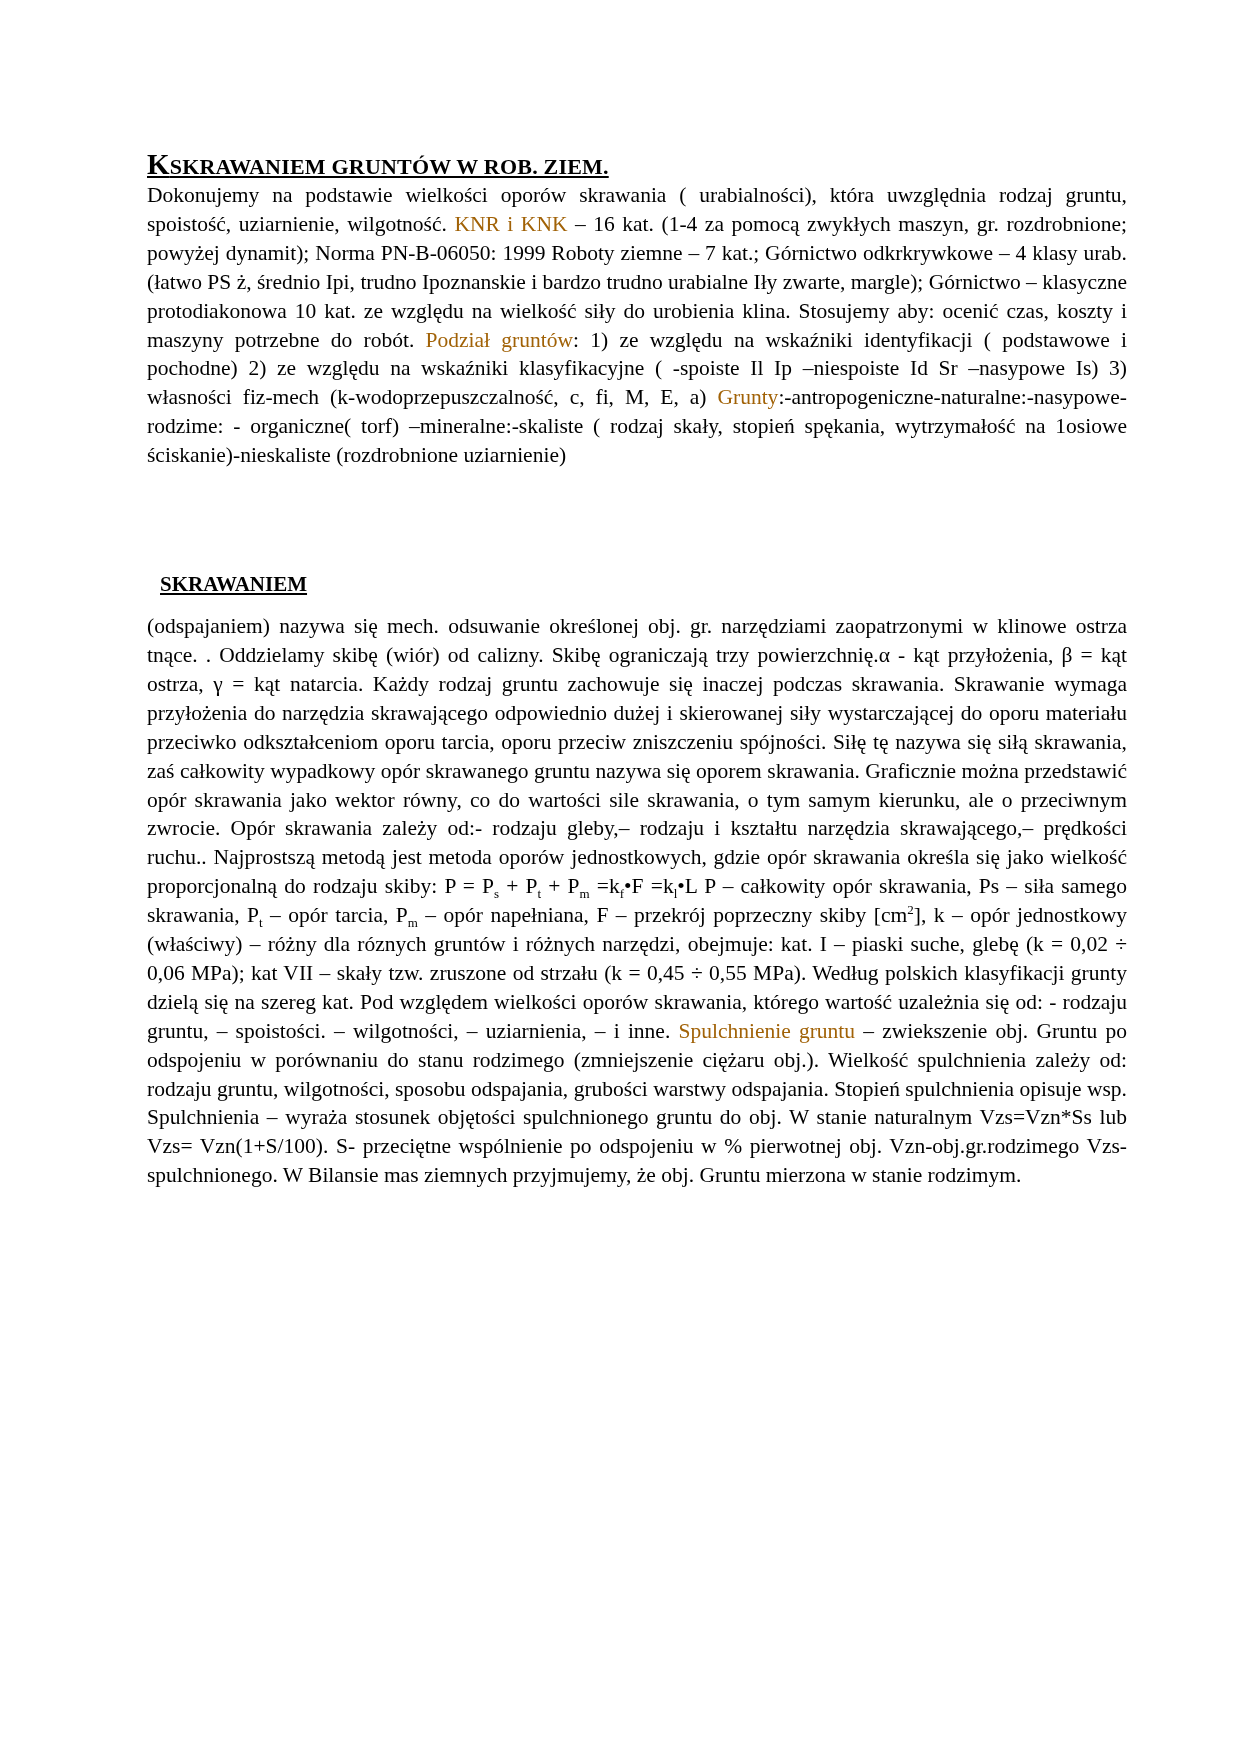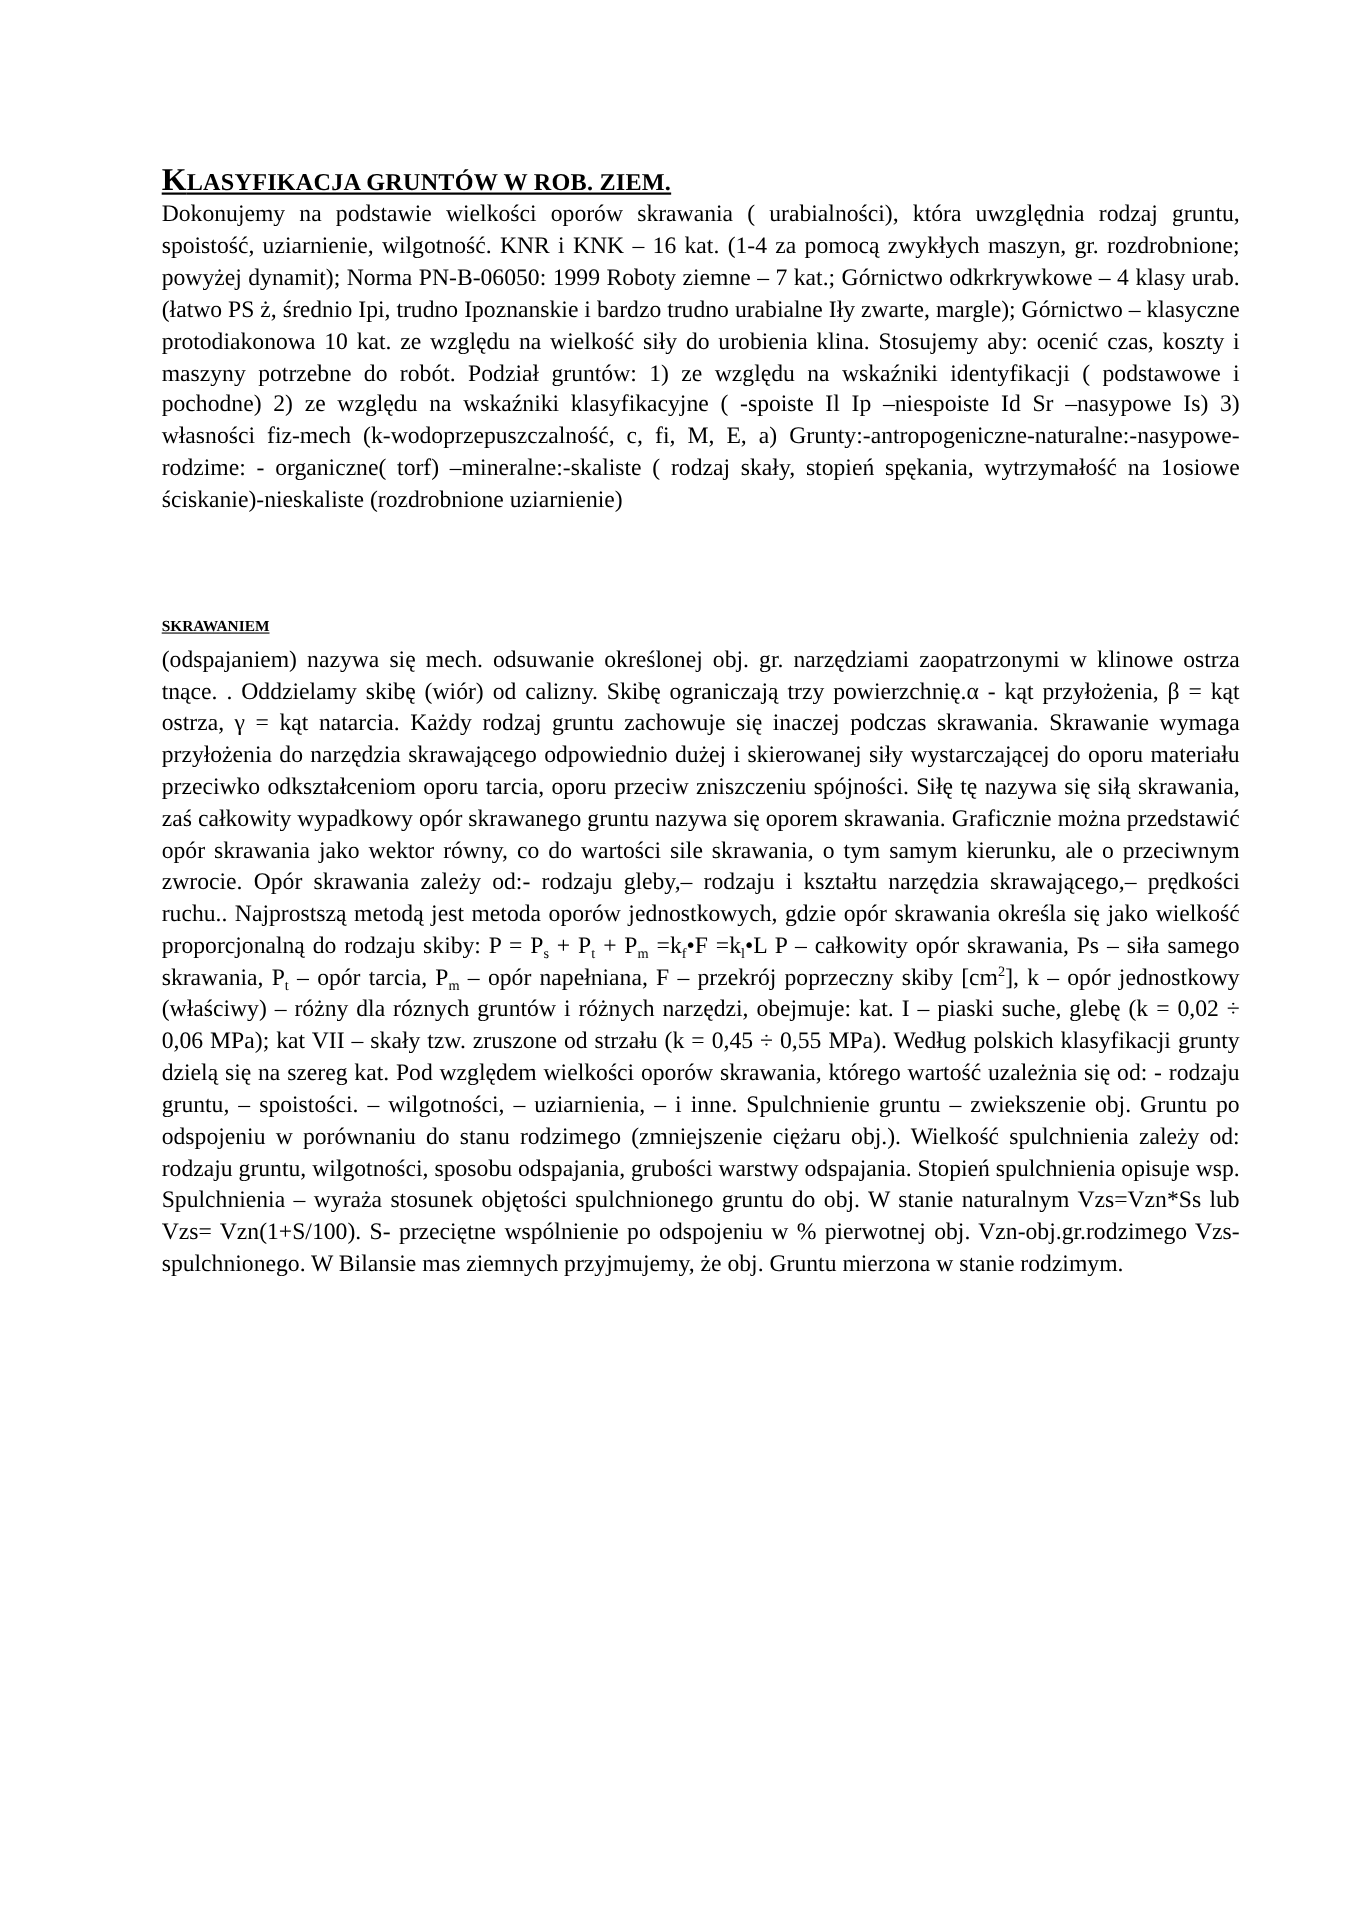--- a/index.html
+++ b/index.html
@@ -11,33 +11,33 @@
   }
   .title {
     font-family: "Liberation Serif", serif;
     font-weight: bold; font-size: 22px; text-decoration: underline;
     margin: 0; line-height: 28px; letter-spacing: 0.2px;
   }
   .title .big { font-size: 29px; }
   .para { margin: 0; text-align: justify; text-align-last: left; }
   .gap { height: 87px; }
   .section-title {
-    font-weight: bold; text-decoration: underline; margin: 0; line-height: 29px;
-    font-size: 14px;
+    font-weight: bold; text-decoration: underline; margin: 13px; line-height: 29px;
+    font-size: 21px;
   }
-  .red { color: #000000; margin-top: 44px; }
+  .red { color: #a16207; margin-top: 44px; }
   .b { font-weight: normal; }
   .u { }
   sub, sup { font-size: 13px; line-height: 0; }
 </style>
 </head>
 <body>
 
 <div class="page">
-  <h1 class="title"><span class="big">K</span><span>LASYFIKACJA GRUNTÓW W ROB. ZIEM.</span></h1>
+  <h1 class="title"><span class="big">K</span><span>SKRAWANIEM GRUNTÓW W ROB. ZIEM.</span></h1>
 
   <p class="para" id="sec1"><span>Dokonujemy na podstawie wielkości oporów skrawania ( urabialności), która uwzględnia rodzaj gruntu, spoistość, uziarnienie, wilgotność. </span><span class="red">KNR i KNK</span><span> – 16 kat. (1-4 za pomocą zwykłych maszyn, gr. rozdrobnione; powyżej dynamit); Norma PN-B-06050: 1999 Roboty ziemne – 7 kat.; Górnictwo odkrkrywkowe – 4 klasy urab.(łatwo PS ż, średnio Ipi, trudno Ipoznanskie i bardzo trudno urabialne Iły zwarte, margle); Górnictwo – klasyczne protodiakonowa 10 kat. ze względu na wielkość siły do urobienia klina. Stosujemy aby: ocenić czas, koszty i maszyny potrzebne do robót. </span><span class="red">Podział gruntów</span><span>: 1) ze względu na wskaźniki identyfikacji ( podstawowe i pochodne) 2) ze względu na wskaźniki klasyfikacyjne ( -spoiste Il Ip –niespoiste Id Sr –nasypowe Is) 3) własności fiz-mech (k-wodoprzepuszczalność, c, fi, M, E, a) </span><span class="red">Grunty</span><span>:-antropogeniczne-naturalne:-nasypowe-rodzime: - organiczne( torf) –mineralne:-skaliste ( rodzaj skały, stopień spękania, wytrzymałość na 1osiowe ściskanie)-nieskaliste (rozdrobnione uziarnienie)</span></p>
 
   <div class="gap"></div>
 
   <h2 class="section-title">SKRAWANIEM</h2>
 
   <p class="para" id="sec2"><span>(odspajaniem) nazywa się mech. odsuwanie określonej obj. gr. narzędziami zaopatrzonymi w klinowe ostrza tnące. . Oddzielamy skibę (wiór) od calizny.  Skibę ograniczają trzy powierzchnię.α - kąt przyłożenia, β = kąt ostrza, γ = kąt natarcia. Każdy rodzaj gruntu zachowuje się inaczej podczas skrawania. Skrawanie wymaga przyłożenia do narzędzia skrawającego </span><span class="u">odpowiednio dużej i skierowanej</span><span> siły wystarczającej do oporu materiału przeciwko odkształceniom oporu tarcia, oporu przeciw zniszczeniu spójności. Siłę tę nazywa się siłą skrawania, zaś całkowity wypadkowy opór skrawanego gruntu nazywa się oporem skrawania. Graficznie można przedstawić opór skrawania jako wektor równy, co do wartości sile skrawania, o tym samym kierunku, ale o przeciwnym zwrocie. Opór skrawania zależy od:- rodzaju gleby,– rodzaju i kształtu narzędzia skrawającego,– prędkości ruchu.. Najprostszą metodą jest metoda oporów jednostkowych, gdzie opór skrawania określa się jako wielkość proporcjonalną do rodzaju skiby: </span><span class="b">P = P</span><sub class="b">s</sub><span class="b"> + P</span><sub class="b">t</sub><span class="b"> + P</span><sub class="b">m</sub><span class="b"> =k</span><sub class="b">f</sub><span class="b">•F =k</span><sub class="b">l</sub><span class="b">•L P – całkowity opór skrawania,</span><span> Ps – siła samego skrawania, P</span><sub>t</sub><span> – opór tarcia, P</span><sub>m</sub><span> – opór napełniana, F – przekrój poprzeczny skiby [cm</span><sup>2</sup><span>], k – opór jednostkowy (właściwy) – różny dla róznych gruntów i różnych narzędzi, obejmuje: kat. I – piaski suche, glebę (k = 0,02 ÷ 0,06 MPa); kat VII – skały tzw. zruszone  od strzału (k = 0,45 ÷ 0,55 MPa). Według polskich klasyfikacji grunty dzielą się na szereg kat. Pod względem wielkości oporów skrawania, którego wartość uzależnia się od: - rodzaju gruntu, – spoistości. – wilgotności, – uziarnienia, – i inne. </span><span class="b red">Spulchnienie gruntu</span><span> – zwiekszenie obj. Gruntu po odspojeniu w porównaniu do stanu rodzimego (zmniejszenie ciężaru obj.). Wielkość spulchnienia zależy od: rodzaju gruntu, wilgotności, sposobu odspajania, grubości warstwy odspajania. Stopień spulchnienia opisuje wsp. Spulchnienia – wyraża stosunek objętości spulchnionego gruntu do obj. W stanie naturalnym Vzs=Vzn*Ss lub Vzs= Vzn(1+S/100). S- przeciętne wspólnienie po odspojeniu w % pierwotnej obj. Vzn-obj.gr.rodzimego Vzs-spulchnionego. W Bilansie mas ziemnych przyjmujemy, że obj. Gruntu mierzona w stanie rodzimym.</span></p>
 </div>
 

